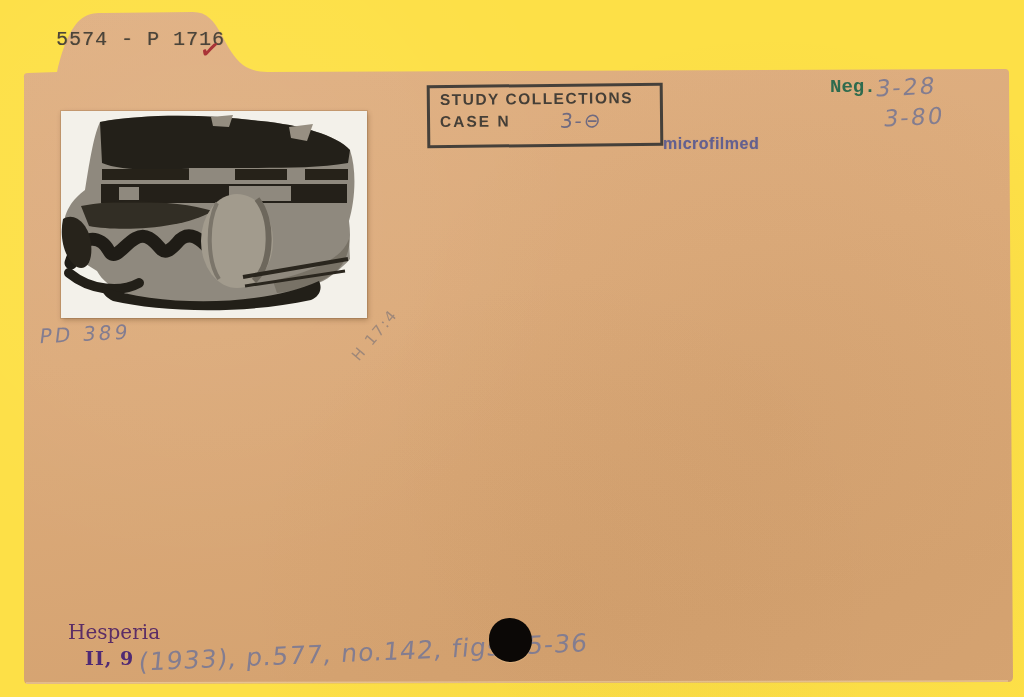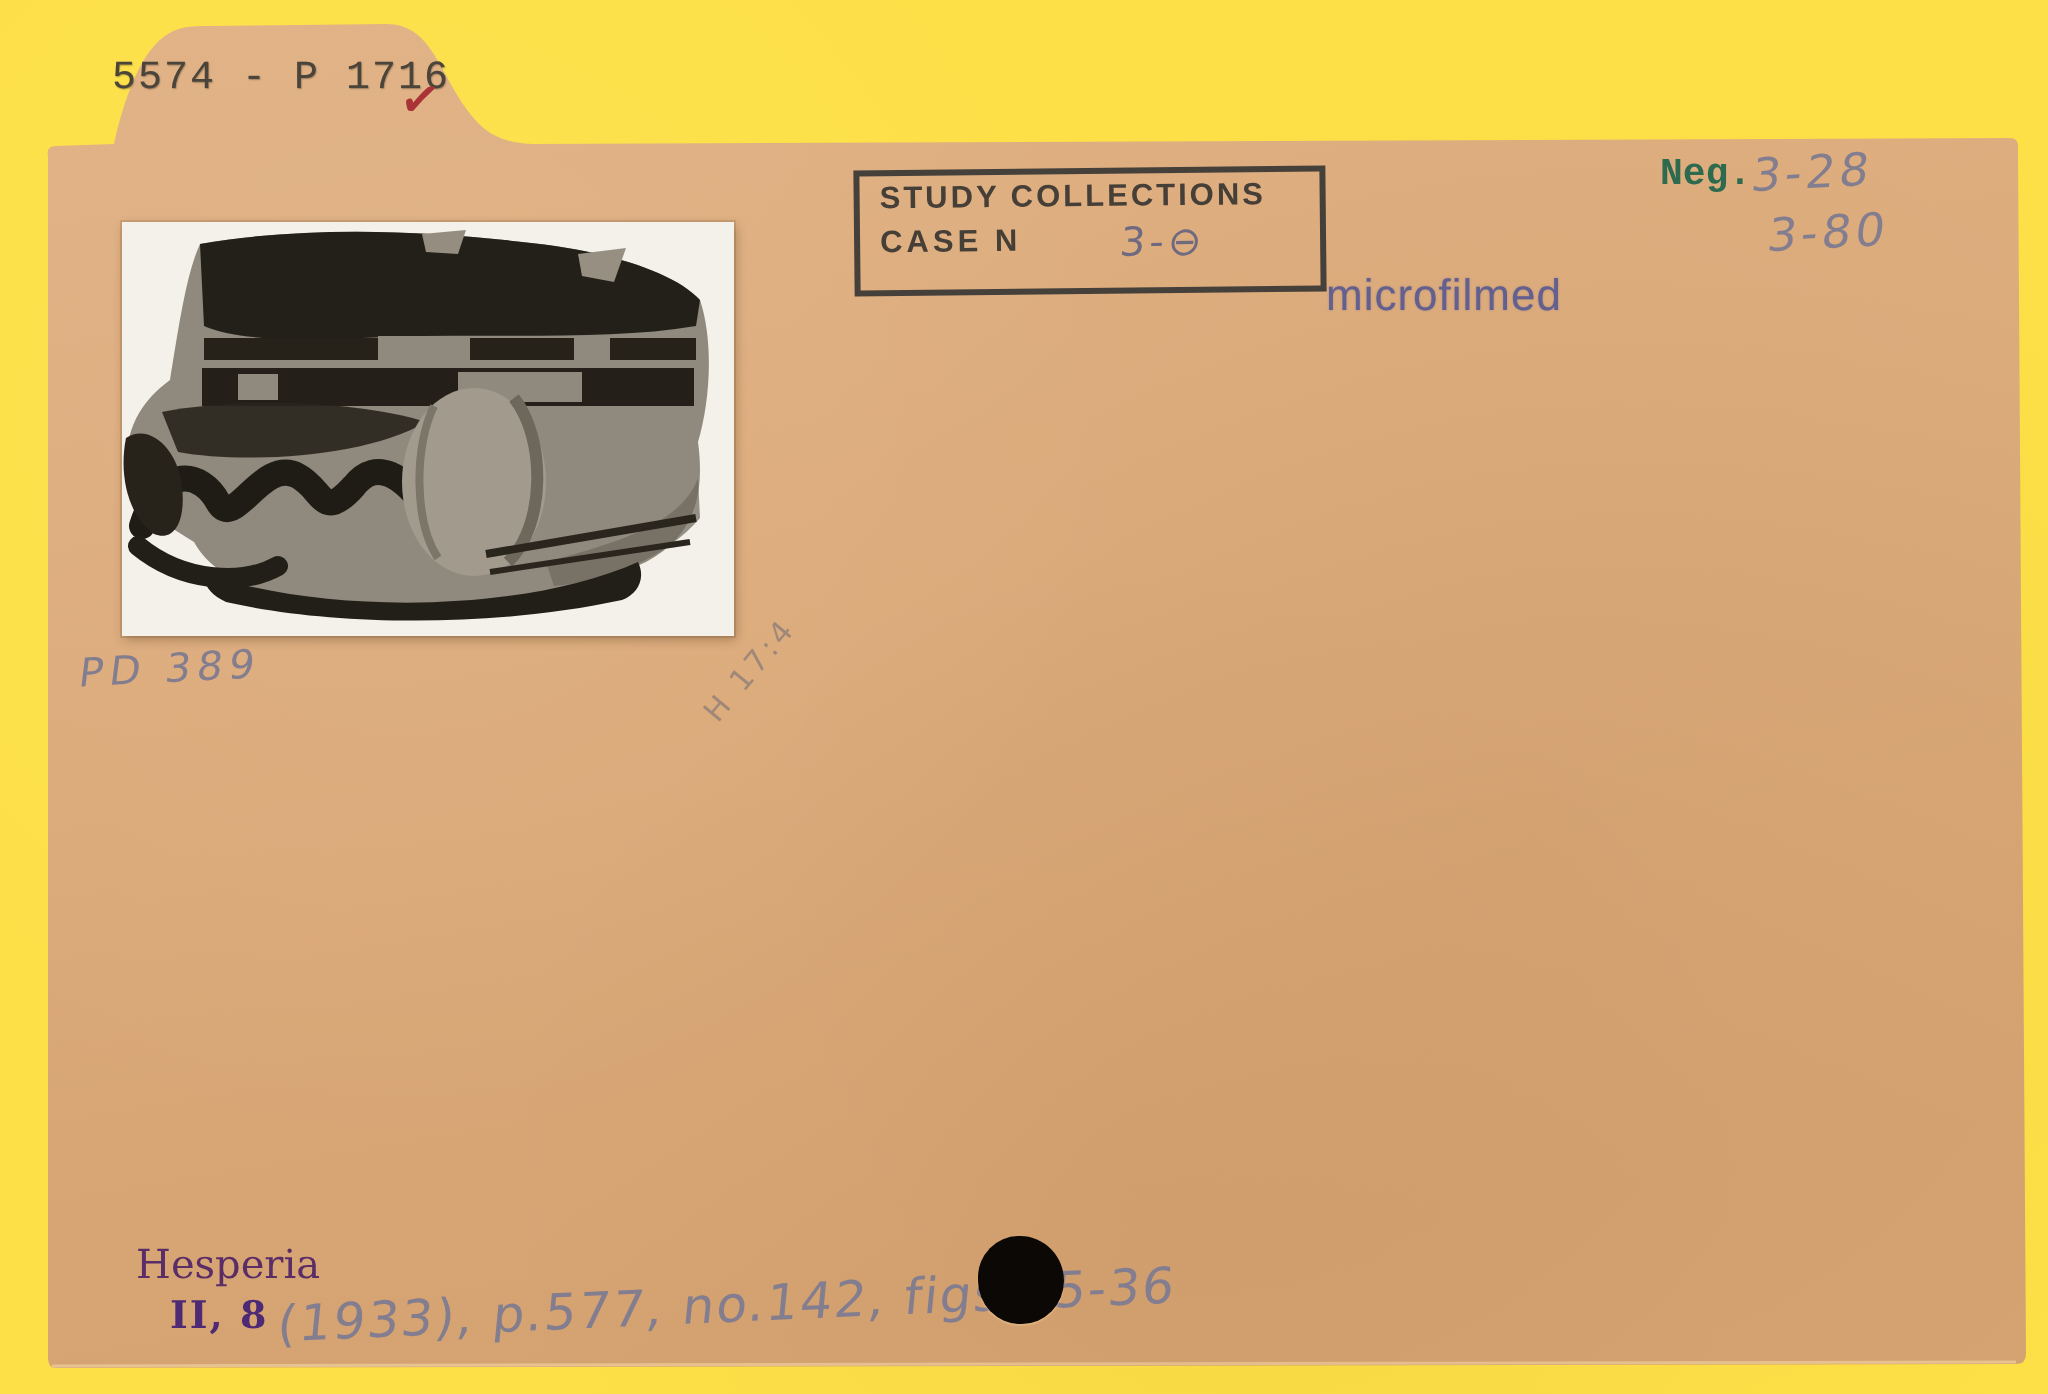--- a/index.html
+++ b/index.html
@@ -26,21 +26,21 @@
 
   
   .drawer-typed{position:absolute;left:672px;top:74px;font-size:21px;color:#50544a;}
   .neg-label{position:absolute;left:830px;top:76px;font-family:"Liberation Mono",monospace;
              font-weight:700;font-size:19px;color:#2e6b4e;}
   .hand{font-family:"DejaVu Sans",sans-serif;color:#837d90;transform:skewX(-10deg) rotate(-3deg);
         letter-spacing:2px;}
   .neg1{position:absolute;left:876px;top:74px;font-size:23px;}
   .neg2{position:absolute;left:884px;top:104px;font-size:23px;}
   .microfilmed{position:absolute;left:663px;top:135px;font-family:"Liberation Sans",sans-serif;
-               font-weight:400;font-size:22px;letter-spacing:0.5px;color:#63608f;
+               font-weight:700;font-size:16px;letter-spacing:0.5px;color:#63608f;
                text-shadow:0 0 1px rgba(99,96,143,0.5);}
 
   
   .typedcol{position:absolute;left:518px;top:176px;width:500px;font-size:21px;line-height:22px;}
   .typedcol .blk{margin:0;}
   .gap20{height:20px;} .gap21{height:21px;}
 
   
   .photo{position:absolute;left:61px;top:111px;width:306px;height:207px;background:#f3f1ea;
          box-shadow:0 0 0 1px rgba(90,60,30,0.15),1px 2px 5px rgba(60,35,10,0.3);}
@@ -161,18 +161,18 @@
     
     
     
     
   </div>
 
   <div class="hand pd">PD 389</div>
   <div class="diag">H 17:4</div>
 
   <div class="journal">Hesperia</div>
-  <div class="volume">II, 8</div>
+  <div class="volume">II, 9</div>
   <div class="hand citrest">(1933), p.577, no.142, figs.35-36</div>
 
   <div class="hole"></div>
 
 </div>
 
 </body></html>

